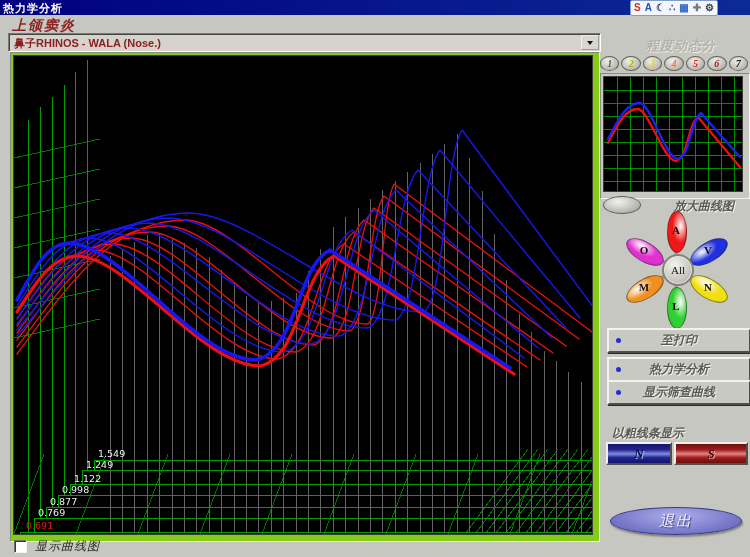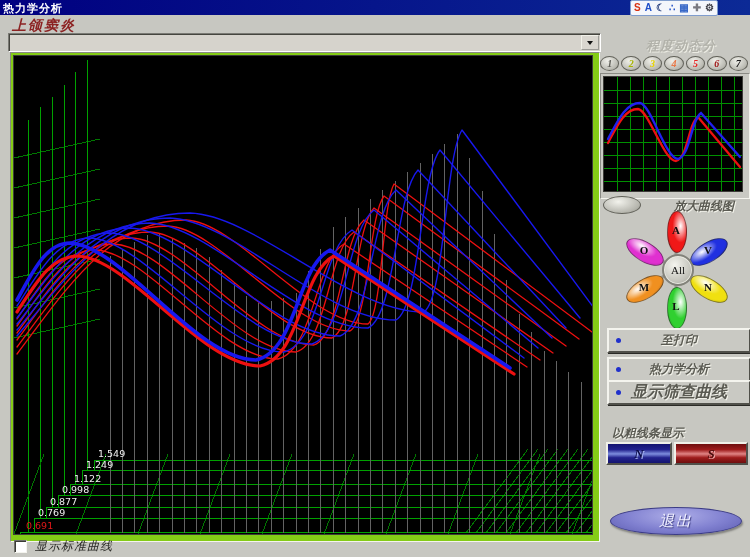--- a/index.html
+++ b/index.html
@@ -103,20 +103,21 @@
     <span class="ime-ic" style="color: rgb(32, 56, 120);">☾</span>
     <span class="ime-ic" style="color: rgb(32, 80, 200);">∴</span>
     <span class="ime-ic" style="color: rgb(56, 104, 200);">▦</span>
     <span class="ime-ic" style="color: rgb(120, 120, 128);">✚</span>
     <span class="ime-ic" style="color: rgb(64, 64, 72);">⚙</span>
   </div>
 
 <div class="abs" id="section-label">上颌窦炎</div>
 
 <div class="abs" id="combo">
+  <div class="abs" id="combo-value">鼻子RHINOS - WALA  (Nose.)</div>
   <div class="abs" id="combo-btn">
     <div id="combo-arrow"></div>
   </div>
 </div>
 
 <div class="abs" id="chart-frame">
   <div id="main-chart"><svg width="578" height="478" viewBox="0 0 578 478">
         <g shape-rendering="crispEdges">
           <line x1="0" y1="102" x2="86" y2="83" stroke="#007800" stroke-width="1"></line>
           <line x1="0" y1="132" x2="86" y2="113" stroke="#007800" stroke-width="1"></line>
@@ -335,31 +336,31 @@
     <div class="win-btn abs" style="top: 328px;">
       <span class="dot"></span>
       <span class="emboss" style="font-size: 12px;">至打印</span>
     </div>
     <div class="win-btn abs" style="top: 357px;">
       <span class="dot"></span>
       <span class="emboss" style="font-size: 12px;">热力学分析</span>
     </div>
     <div class="win-btn abs" style="top: 380px;">
       <span class="dot"></span>
-      <span class="emboss" style="font-size: 16px;">显示筛查曲线</span>
+      <span class="emboss" style="font-size: 12px;">显示筛查曲线</span>
     </div>
   </div>
 
 <div class="abs emboss" id="curve-sec-label">以粗线条显示</div>
 
 <div class="abs ns-btn" id="ns-n">
   <span>N</span>
 </div>
 <div class="abs ns-btn" id="ns-s">
   <span>S</span>
 </div>
 
 <div class="abs" id="exit-btn">
   <span>退出</span>
 </div>
 
 <div class="abs" id="footer-check"></div>
-<div class="abs" id="footer-label">显示标准曲线</div>
+<div class="abs" id="footer-label">显示曲线图</div>
 
 </body></html>

